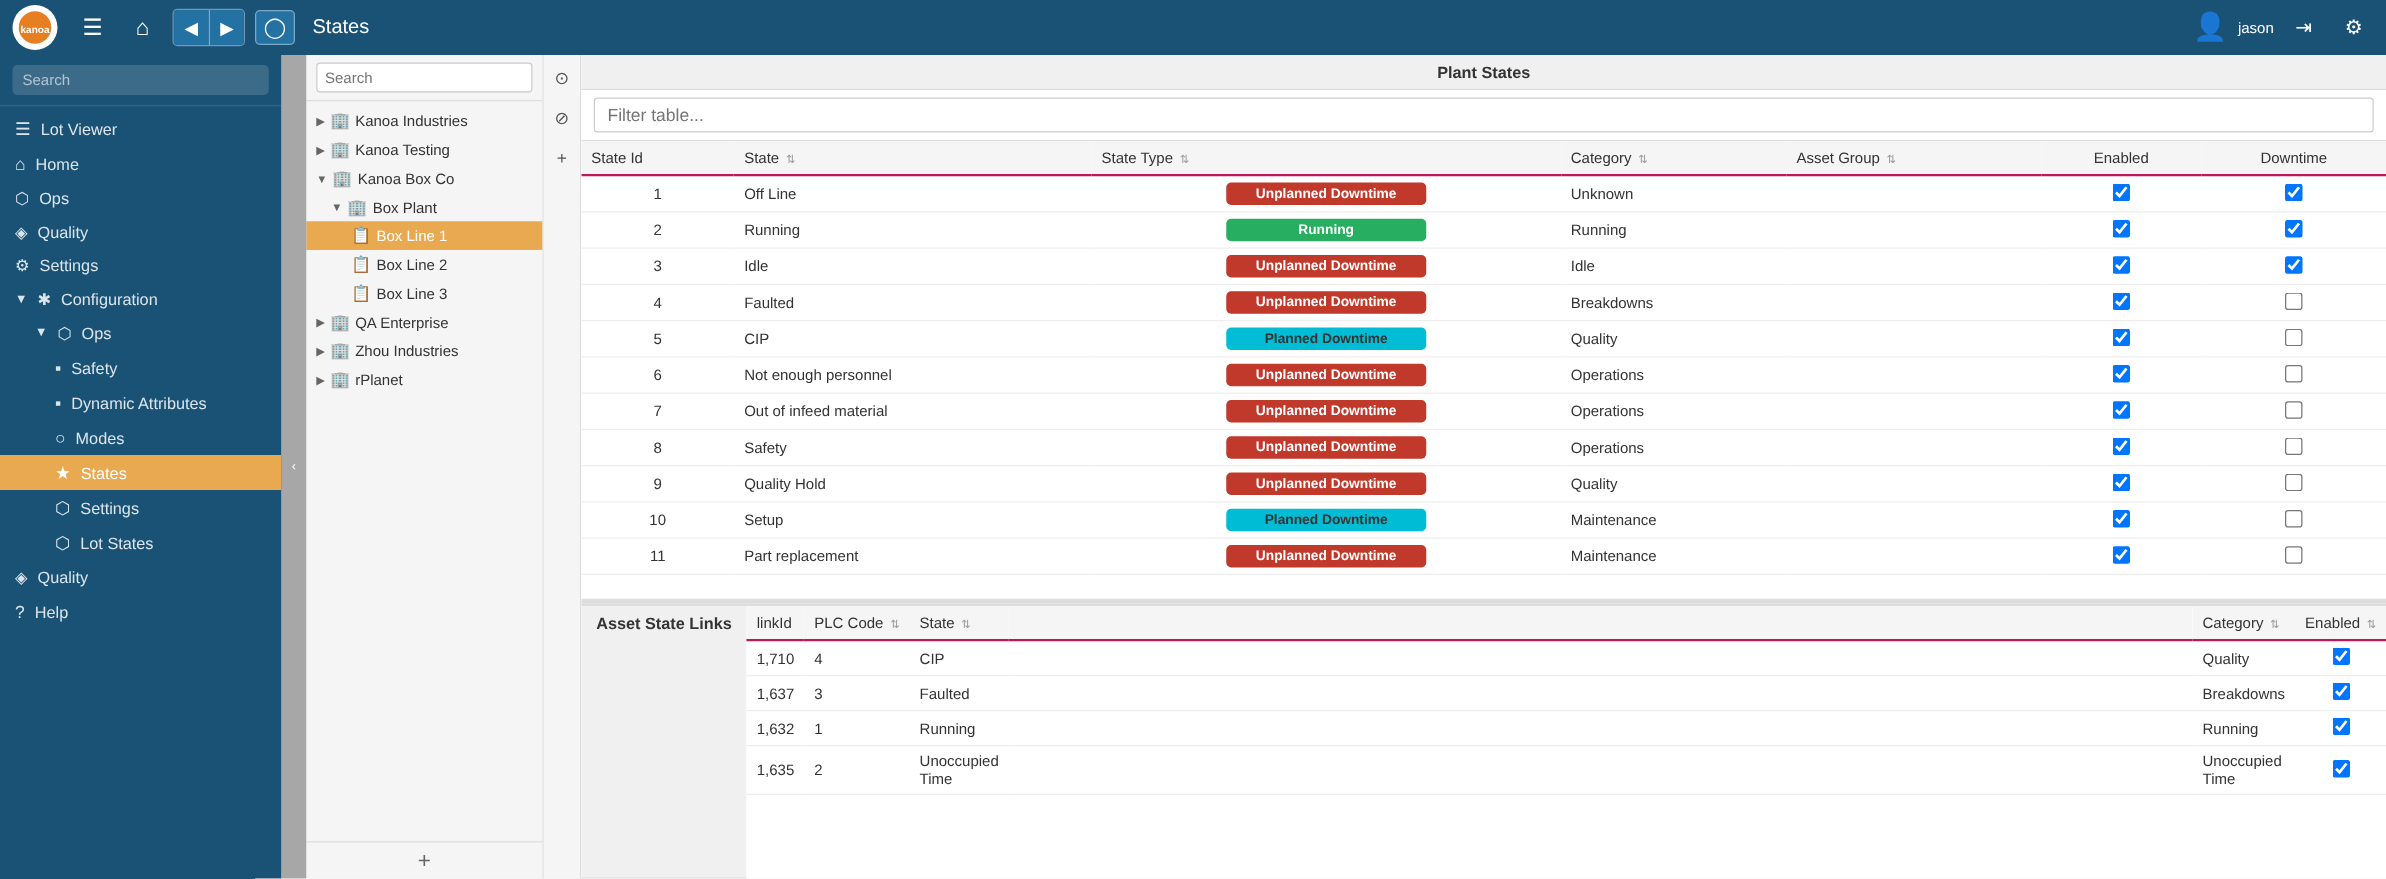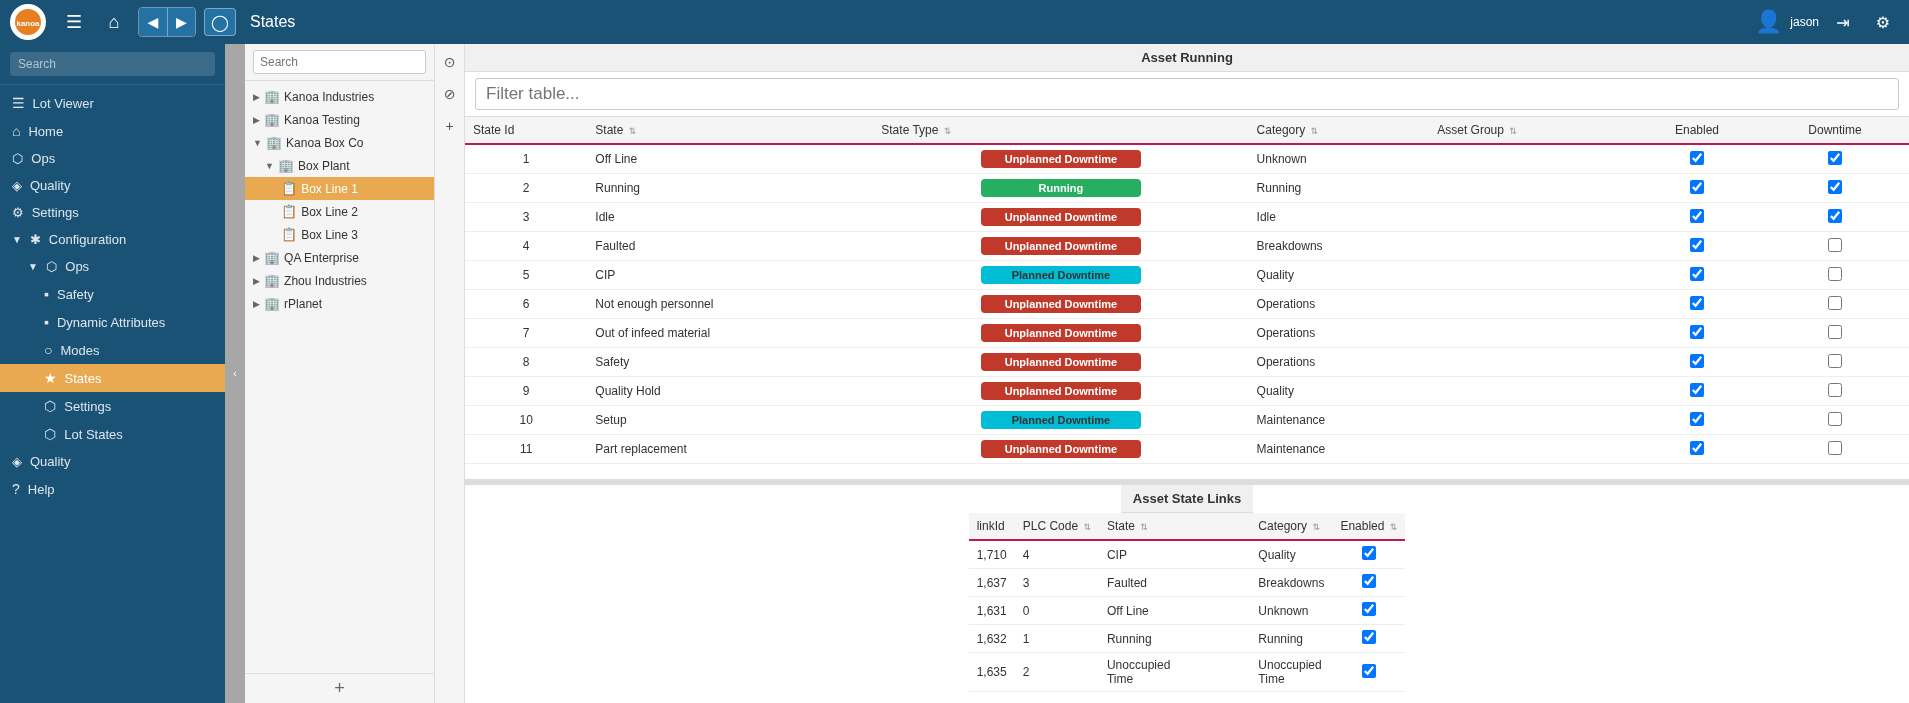--- a/index.html
+++ b/index.html
@@ -217,21 +217,21 @@
     }
     .section-toolbar {
       padding: 6px 10px;
       border-bottom: 1px solid #ddd;
     }
     .filter-input {
       width: 100%;
       padding: 5px 10px;
       border: 1px solid #ccc;
       border-radius: 3px;
-      font-size: 17px;
+      font-size: 14px;
     }
 
     
     .table-container { flex: 1; overflow-y: auto; }
     table { width: 100%; border-collapse: collapse; font-size: 12px; }
     thead th {
       background: #f5f5f5;
       padding: 6px 8px;
       text-align: left;
       font-weight: 400;
@@ -271,23 +271,22 @@
       height: 4px;
       background: #ddd;
       cursor: row-resize;
       flex-shrink: 0;
     }
 
     
     .bottom-section {
       height: 220px;
       display: flex;
-      flex-direction: column;
+      flex-direction: row;
       border-top: 2px solid #ddd;
-      align-items: center;
     }
 
     
     ::-webkit-scrollbar { width: 6px; height: 6px; }
     ::-webkit-scrollbar-track { background: #f0f0f0; }
     ::-webkit-scrollbar-thumb { background: #bbb; border-radius: 3px; }
 
     .sidebar-collapse-handle {
       position: relative;
       width: 20px;
@@ -487,21 +486,21 @@
 
   <div class="icon-panel">
     <div class="icon-panel-btn">⊙</div>
     <div class="icon-panel-btn">⊘</div>
     <div class="icon-panel-btn">+</div>
   </div>
 
   <div class="main-content">
 
     <div class="section">
-      <div class="section-header">Asset Running</div>
+      <div class="section-header">Plant States</div>
       <div class="section-toolbar">
         <input type="text" class="filter-input" placeholder="Filter table..." style="">
       </div>
       <div class="table-container">
         <table>
           <thead>
             <tr>
               <th>State Id</th>
               <th>State <span class="sort-icon">⇅</span></th>
               <th>State Type <span class="sort-icon">⇅</span></th>
@@ -713,30 +712,20 @@
     <td>1,637</td>
     <td>3</td>
     <td>Faulted</td>
     <td></td>
     <td>Breakdowns</td>
     <td class="checkbox-cell">
       <input type="checkbox" class="cb" checked="" style="">
     </td>
   </tr>
               <tr>
-    <td>1,631</td>
-    <td>0</td>
-    <td>Off Line</td>
-    <td></td>
-    <td>Unknown</td>
-    <td class="checkbox-cell">
-      <input type="checkbox" class="cb" checked="" style="">
-    </td>
-  </tr>
-              <tr>
     <td>1,632</td>
     <td>1</td>
     <td>Running</td>
     <td></td>
     <td>Running</td>
     <td class="checkbox-cell">
       <input type="checkbox" class="cb" checked="" style="">
     </td>
   </tr>
               <tr>

